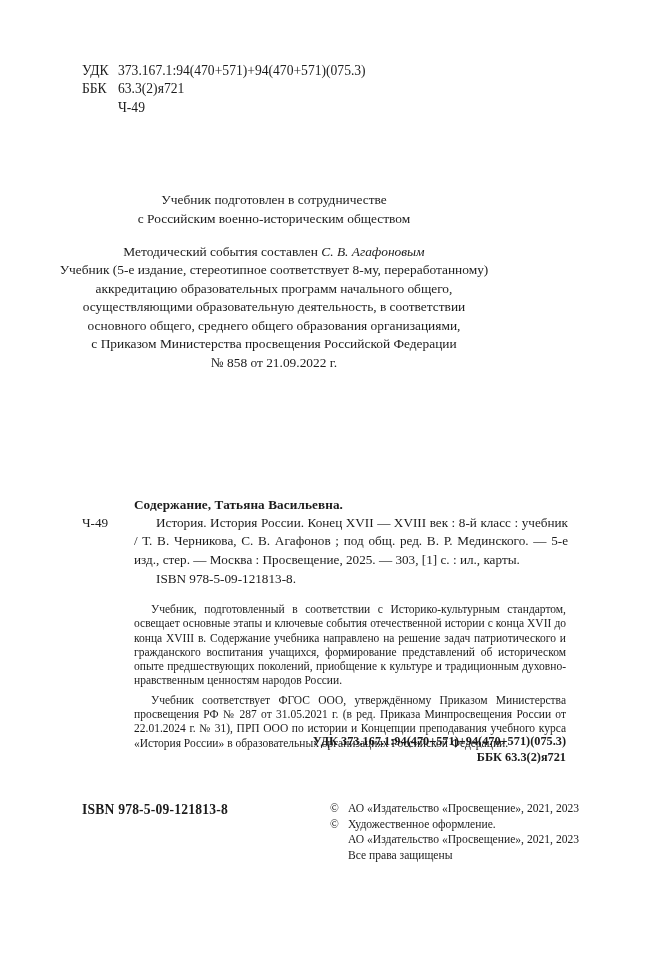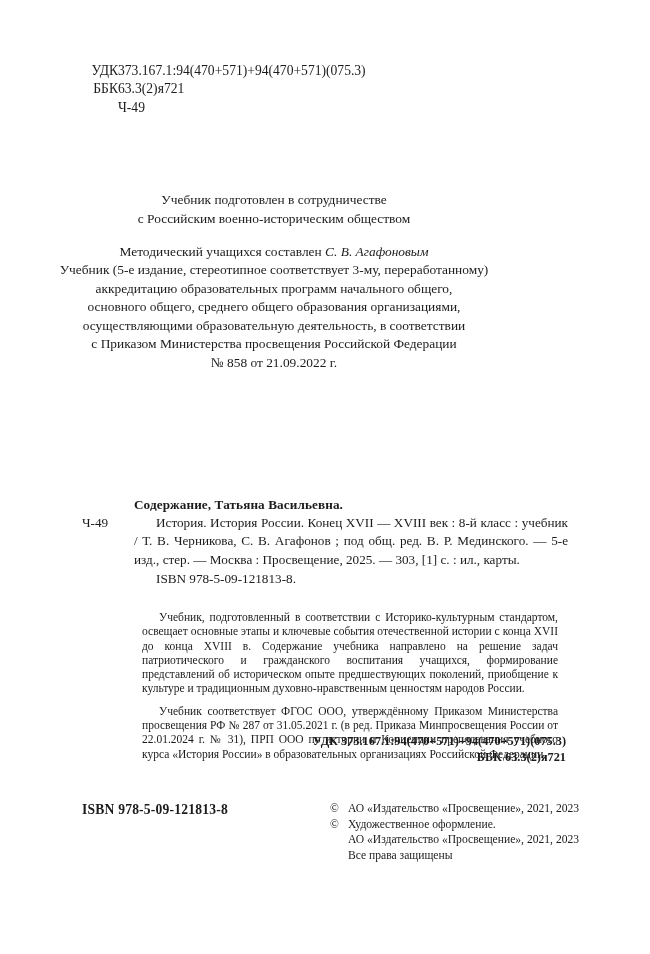--- a/index.html
+++ b/index.html
@@ -31,21 +31,20 @@
     font-size: 13.6px;
     line-height: 18.4px;
     white-space: nowrap;
   }
   .class-row {
     display: block;
   }
   .class-label {
     display: inline-block;
     width: 36px;
-    text-align: right;
   }
   .class-value {
     display: inline-block;
   }
   .class-row.shelf .class-label { width: 36px; }
 
   
   .center-block {
     position: absolute;
     left: 0;
@@ -106,21 +105,21 @@
   .annotation {
     position: absolute;
     left: 134px;
     top: 602px;
     width: 432px;
     font-size: 11.5px;
     line-height: 14.3px;
     text-align: justify;
   }
   .annotation p {
-    margin: 8px;
+    margin: 0;
     text-indent: 17px;
   }
   .annotation p + p { margin-top: 5px; }
 
   
   .class-repeat {
     position: absolute;
     right: 84px;
     top: 733px;
     font-weight: bold;
@@ -174,28 +173,28 @@
       <span class="class-label">ББК</span><span class="class-value">63.3(2)я721</span>
     </div>
     <div class="class-row shelf">
       <span class="class-label"></span><span class="class-value">Ч-49</span>
     </div>
   </div>
 
   <div class="center-block credit-block">
     <div class="credit-line">Учебник подготовлен в сотрудничестве</div>
     <div class="credit-line">с Российским военно-историческим обществом</div>
-    <div class="credit-method"><span>Методический учащихся составлен </span><span class="name">С. В. Агафоновым</span></div>
+    <div class="credit-method"><span>Методический события составлен </span><span class="name">С. В. Агафоновым</span></div>
   </div>
 
   <div class="center-block approval-block">
-    <span class="approval-line">Учебник (5-е издание, стереотипное соответствует 3-му, переработанному)</span>
+    <span class="approval-line">Учебник (5-е издание, стереотипное соответствует 8-му, переработанному)</span>
     <span class="approval-line">аккредитацию образовательных программ начального общего,</span>
+    <span class="approval-line">осуществляющими образовательную деятельность, в соответствии</span>
     <span class="approval-line">основного общего, среднего общего образования организациями,</span>
-    <span class="approval-line">осуществляющими образовательную деятельность, в соответствии</span>
     <span class="approval-line">с Приказом Министерства просвещения Российской Федерации</span>
     <span class="approval-line">№ 858 от 21.09.2022 г.</span>
   </div>
 
   <div class="biblio">
     <div class="biblio-author">Содержание, Татьяна Васильевна.</div>
     <div class="biblio-body">
       <span class="shelfmark">Ч-49</span>
       <div class="biblio-desc">История. История России. Конец XVII — XVIII век : 8-й класс : учебник / Т. В. Черникова, С. В. Агафонов ; под общ. ред. В. Р. Мединского.  — 5-е изд., стер. — Москва : Просвещение, 2025. — 303, [1] с. : ил., карты.</div>
       <div class="biblio-isbn">ISBN 978-5-09-121813-8.</div>

